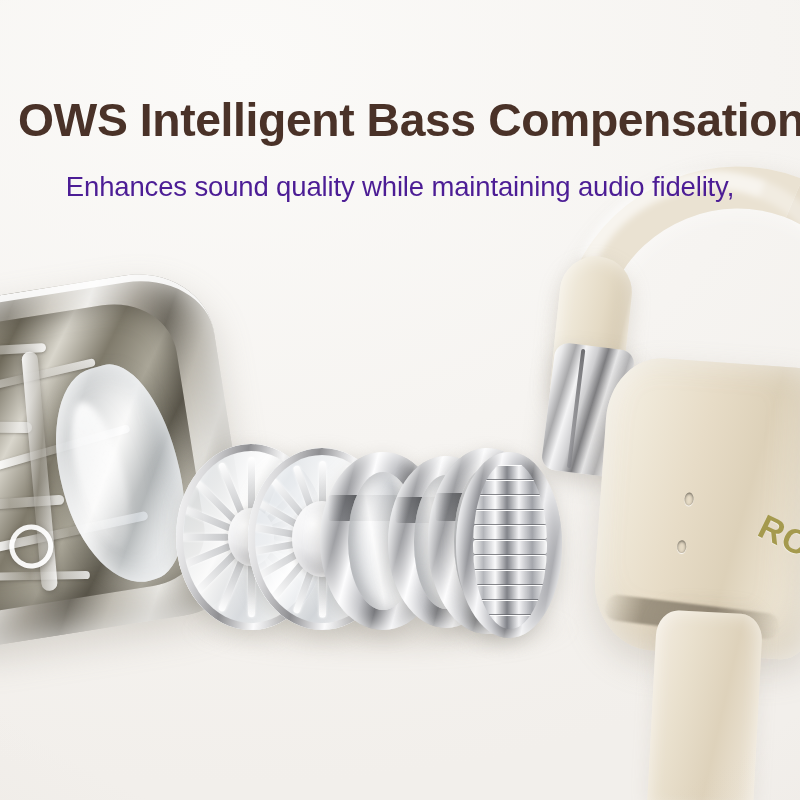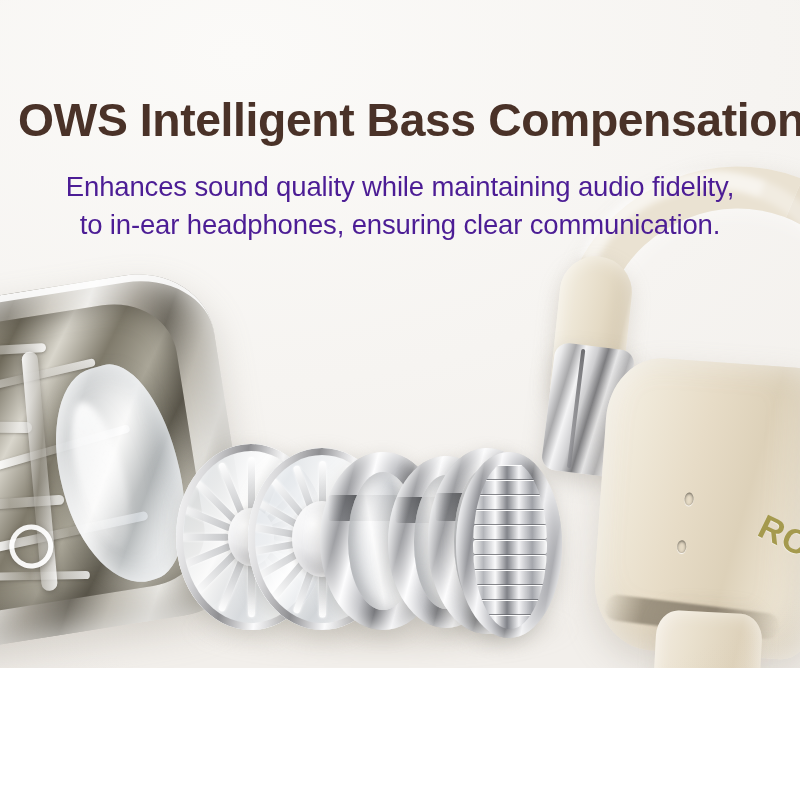--- a/index.html
+++ b/index.html
@@ -3,21 +3,21 @@
 <meta charset="utf-8">
 <style>
   html, body {
     margin: 0;
     padding: 0;
     background: #ffffff;
   }
   #page {
     position: relative;
     width: 800px;
-    height: 668px;
+    height: 800px;
     overflow: hidden;
     background: #f8f6f4;
     font-family: "Liberation Sans", sans-serif;
   }
 
   
   .bg-base {
     position: absolute;
     inset: 0;
     background:
@@ -580,16 +580,15 @@
   </div>
 
   <div id="stem"></div>
 
   <div class="bg-vignette"></div>
 
   <div class="headline">OWS Intelligent Bass Compensation</div>
 
   <div class="subcopy">
     <span class="ln">Enhances sound quality while maintaining audio fidelity,</span>
-    <span class="ln">to in-ear headphones, ensuring clear communication.</span>
   </div>
 
 </div>
 
 </body></html>

